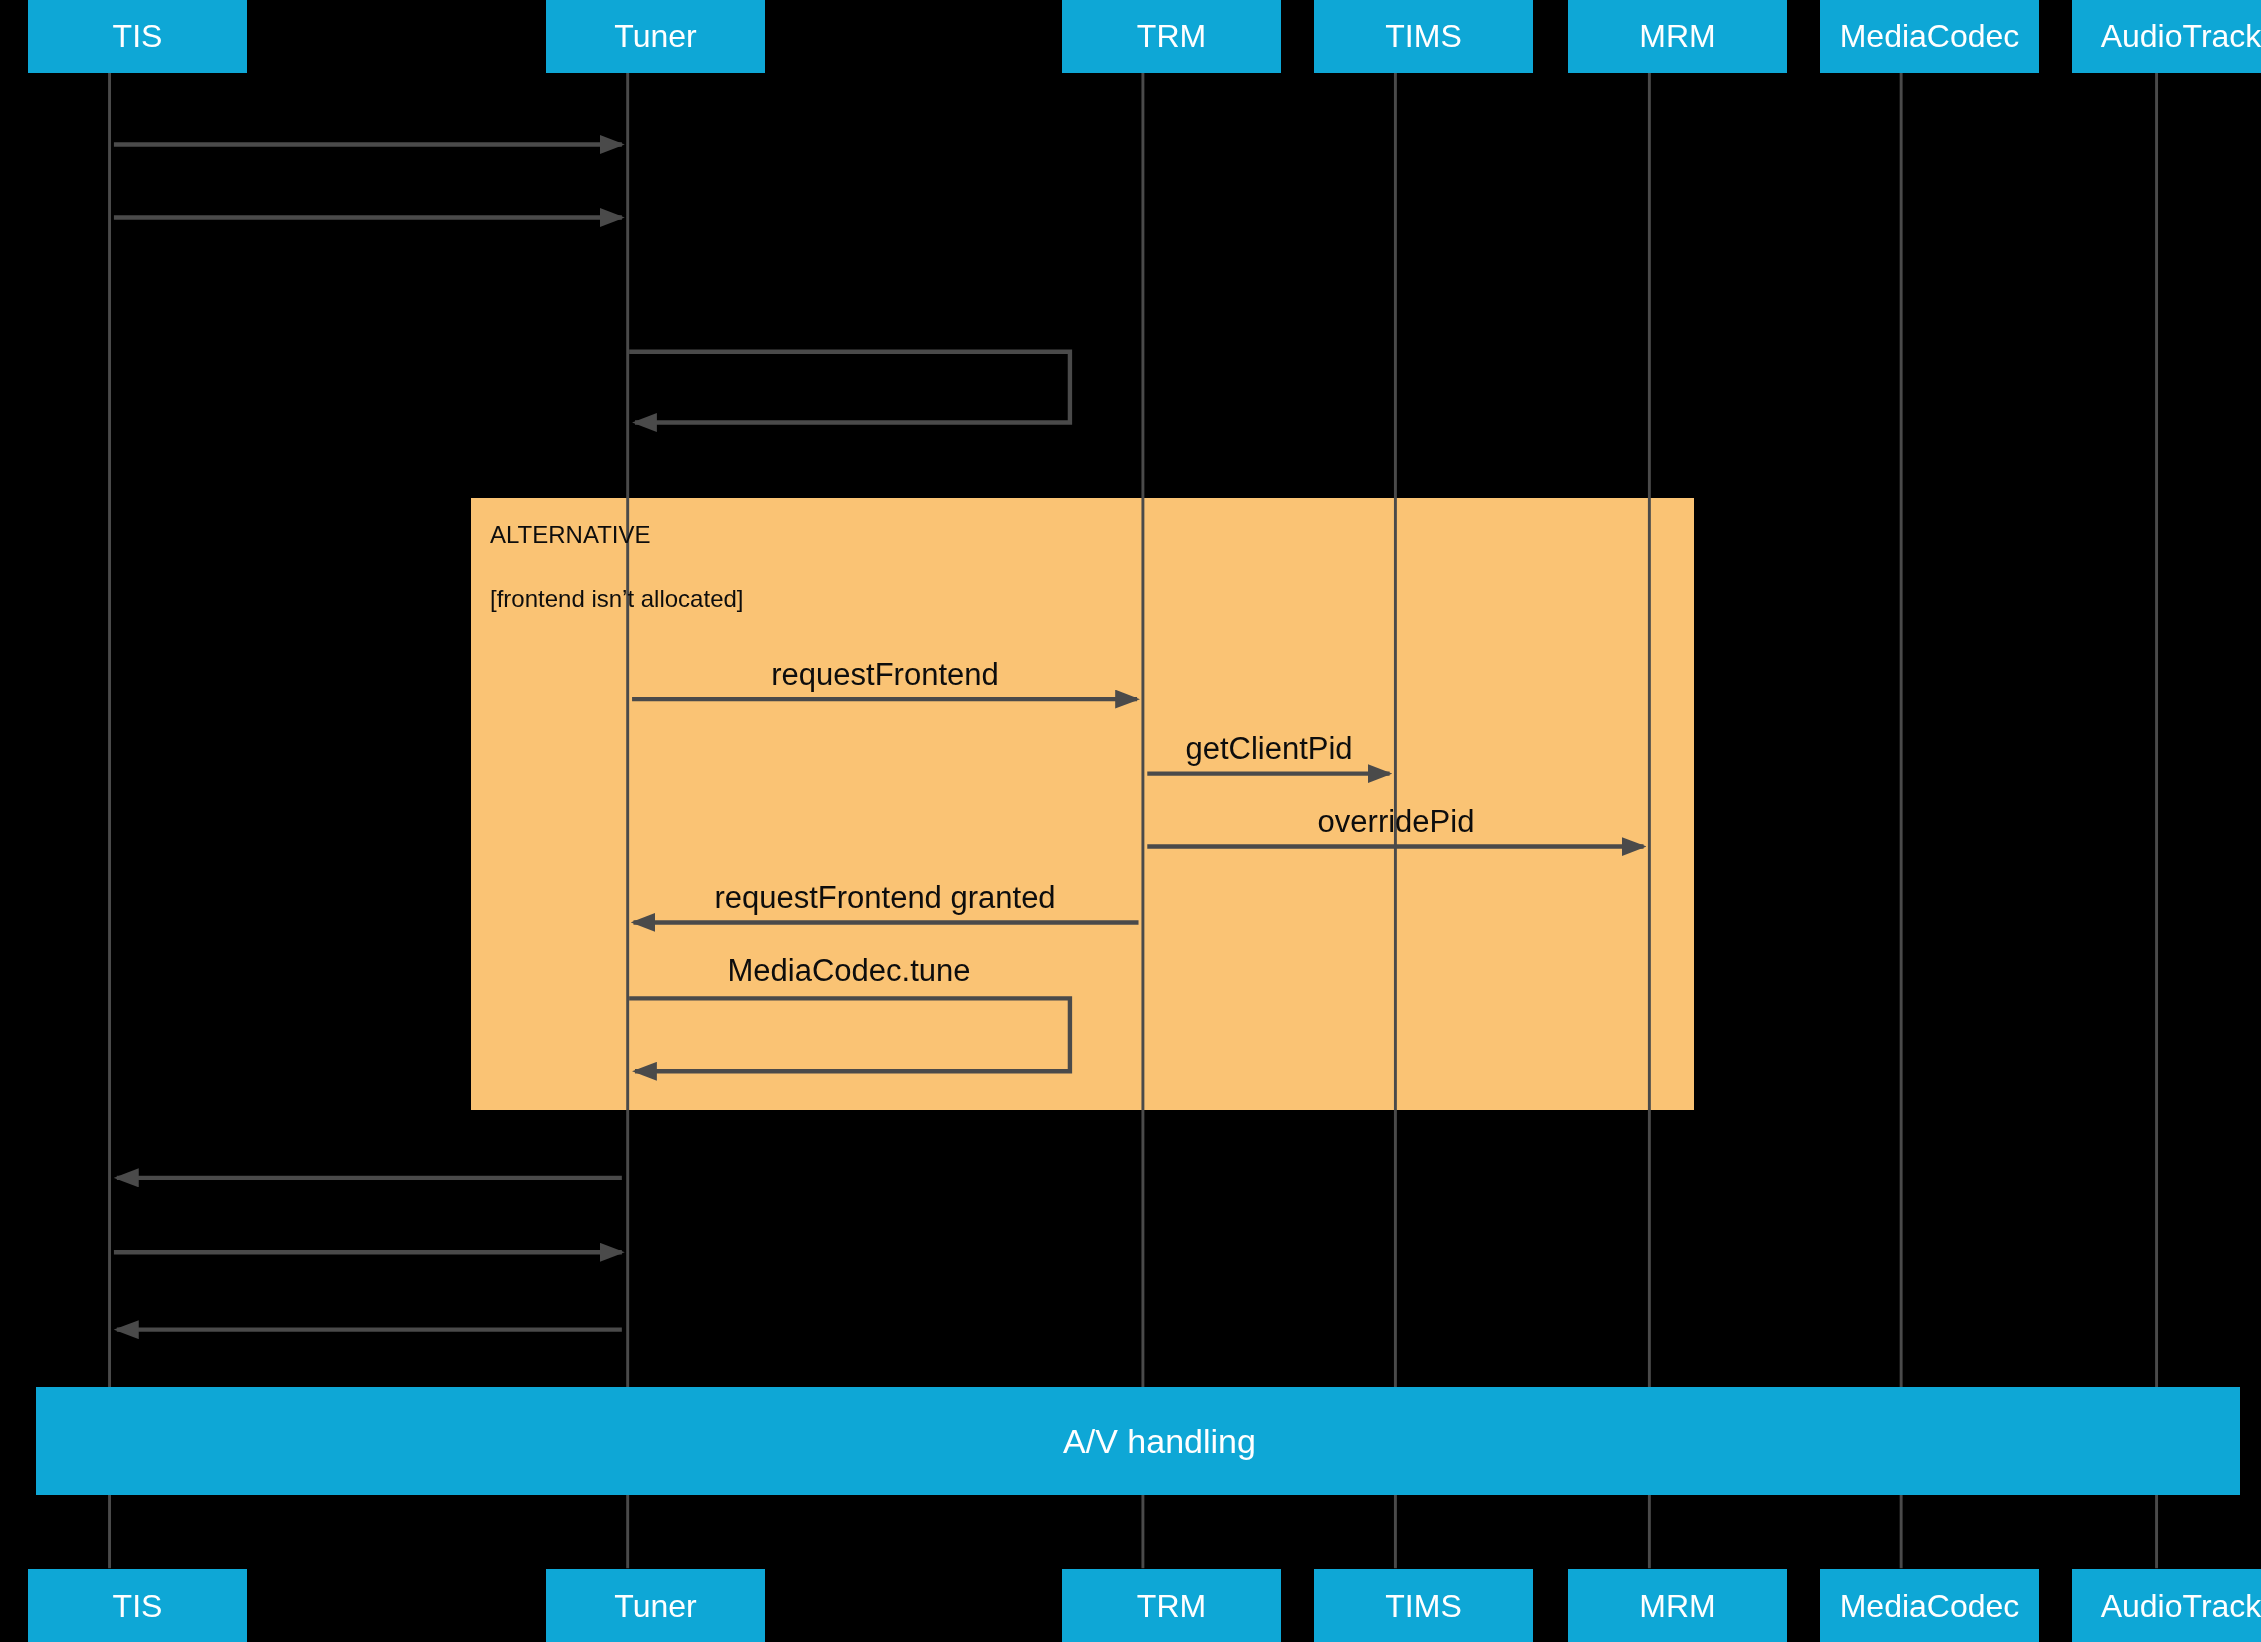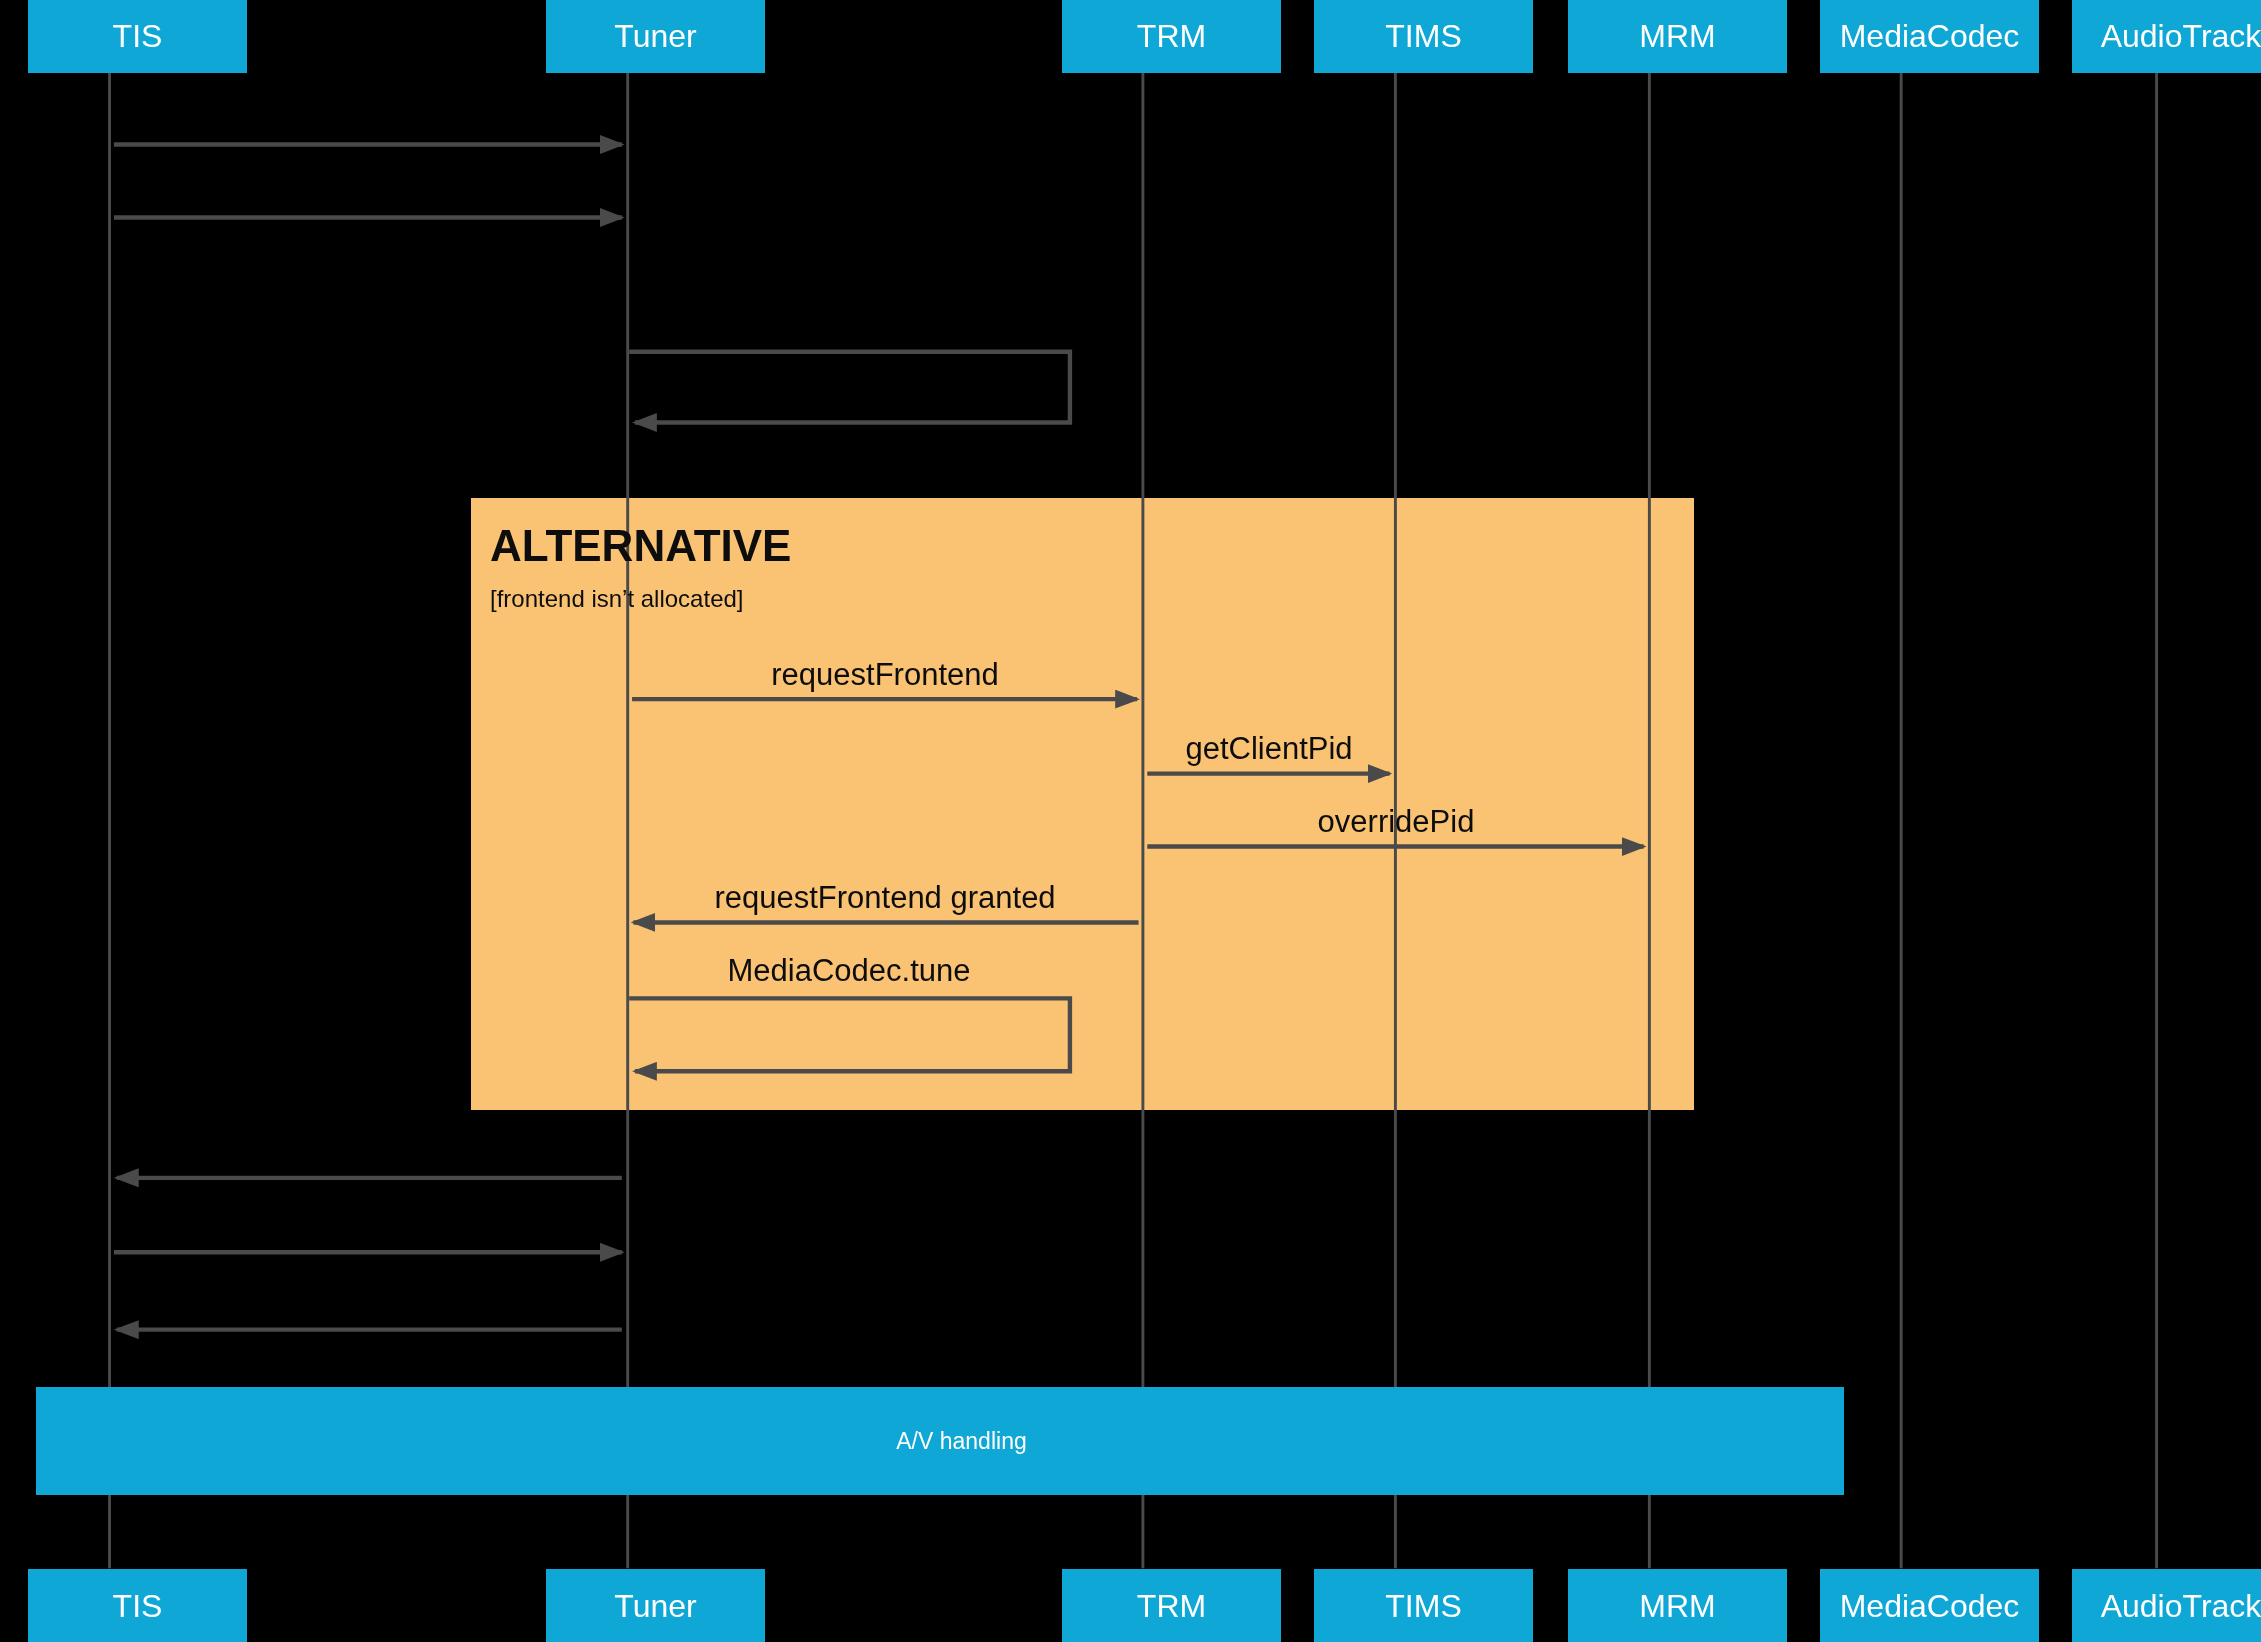--- a/index.html
+++ b/index.html
@@ -38,41 +38,41 @@
   .pbox.top{top:0;}
   #alt-block{
     position:absolute;
     left:471px;top:498px;
     width:1223px;height:612px;
     background:var(--alt-fill);
     z-index:1;
   }
   .alt-title{
     position:absolute;left:490px;top:521px;
-    font-size:44px;font-weight:bold;color:var(--label-text);
+    font-size:24px;font-weight:normal;color:var(--label-text);
     z-index:3;white-space:nowrap;
   }
   .alt-cond{
     position:absolute;left:490px;top:585px;
     font-size:24px;color:var(--label-text);
     z-index:3;white-space:nowrap;
   }
   .msg-label{
     position:absolute;
     transform:translateX(-50%);
     font-size:31px;color:var(--label-text);
     z-index:3;white-space:nowrap;
   }
   #av-bar{
     position:absolute;
     left:36px;top:1387px;
-    width:1808px;height:108px;
+    width:2204px;height:108px;
     background:var(--accent);
     color:var(--header-text);
-    font-size:23px;
+    font-size:34px;
     display:flex;align-items:center;justify-content:center;
     z-index:4;
     padding-left:43px;
   }
 </style>
 </head>
 <body>
 
 <div id="stage">
 

